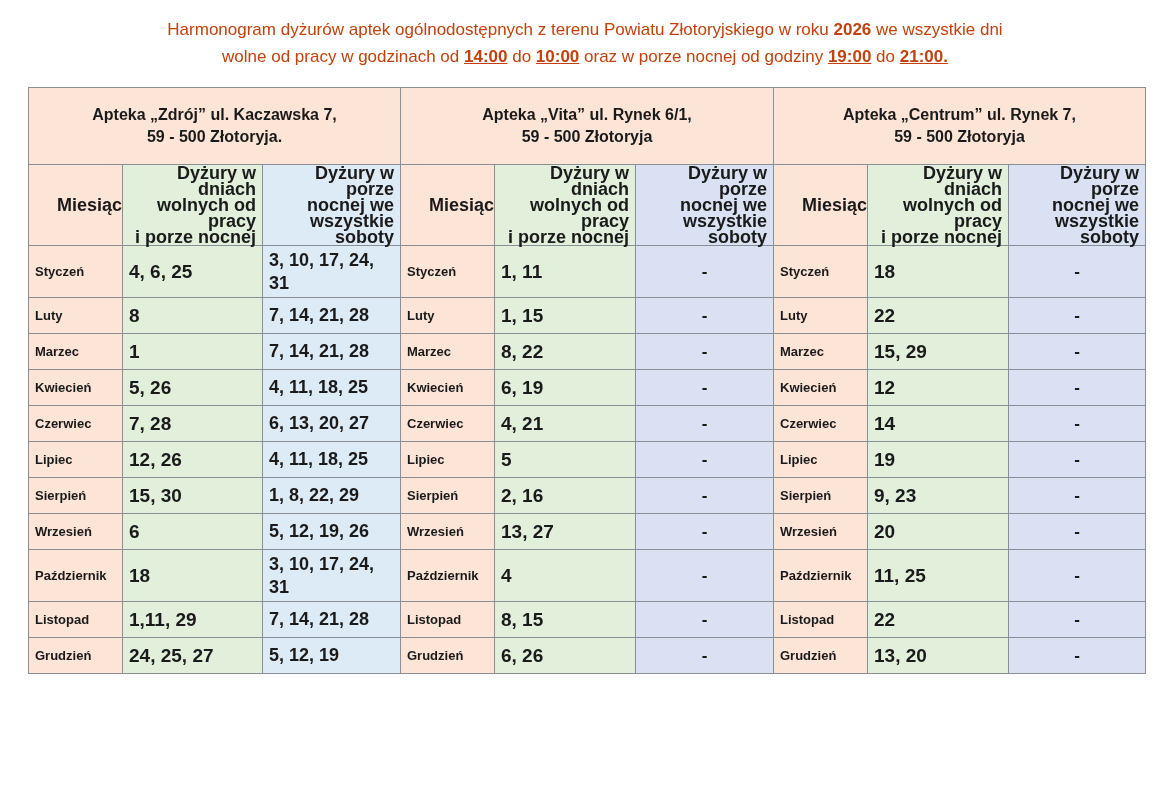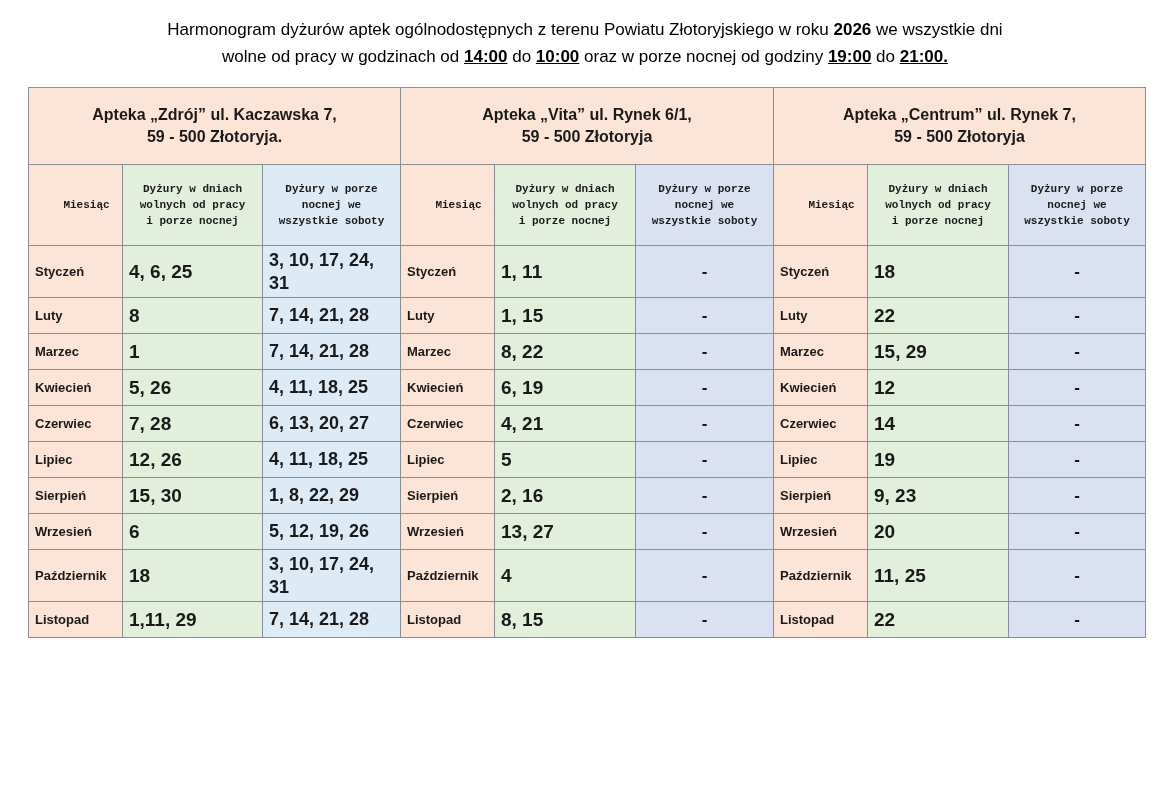--- a/index.html
+++ b/index.html
@@ -1,27 +1,27 @@
 <!DOCTYPE html>
 <html><head>
   <meta charset="utf-8">
   <style>
     html, body { margin: 0; padding: 0; background: #ffffff; }
     body { width: 1170px; height: 799px; position: relative; overflow: hidden;
       font-family: "Liberation Sans", "DejaVu Sans", sans-serif; color: #1a1a1a; }
     .title { position: absolute; left: 0; top: 16px; width: 1170px; text-align: center;
-      font-size: 17px; line-height: 27px; color: #000000; }
+      font-size: 17px; line-height: 27px; color: #c2410c; }
     .title b { font-weight: bold; }
     .title u { font-weight: bold; text-decoration: underline; }
     table.sched { position: absolute; left: 28px; top: 87px; width: 1117px;
       border-collapse: collapse; table-layout: fixed; }
     table.sched td, table.sched th { border: 1.5px solid #8a8f96; padding: 0 6px; }
     .ph { background: #fce4d6; text-align: center; font-weight: bold; font-size: 16px;
       line-height: 22px; height: 76px; padding: 0 8px; margin-top: 34px; }
-    .ch { font-weight: bold; font-size: 11px; line-height: 16px; text-align: center; height: 80px; font-family: Liberation Mono, monospace; }
+    .ch { font-weight: bold; font-size: 18px; line-height: 16px; text-align: right; height: 80px; }
     .ch.m { background: #fce4d6; padding-left: 28px; }
     .ch.g { background: #e2efda; }
     .ch.b1 { background: #ddebf7; }
     .ch.b2 { background: #d9e1f2; }
     .mon { background: #fce4d6; font-weight: bold; font-size: 13px; }
     .val { background: #e2efda; font-weight: bold; font-size: 19px; line-height: 23px; }
     .sat1 { background: #ddebf7; font-weight: bold; font-size: 18px; line-height: 23px; }
     .sat2 { background: #d9e1f2; font-weight: bold; font-size: 17px; text-align: center; }
     tr.r td { height: 35px; }
     tr.r.tall td { height: 51px; }
@@ -201,14 +201,25 @@
         <td class="mon">Listopad</td>
         <td class="val">1,11, 29</td>
         <td class="sat1">7, 14, 21, 28</td>
         <td class="mon">Listopad</td>
         <td class="val">8, 15</td>
         <td class="sat2">-</td>
         <td class="mon">Listopad</td>
         <td class="val">22</td>
         <td class="sat2">-</td>
       </tr>
+      <tr class="r">
+        <td class="mon">Grudzień</td>
+        <td class="val">24, 25, 27</td>
+        <td class="sat1">5, 12, 19</td>
+        <td class="mon">Grudzień</td>
+        <td class="val">6, 26</td>
+        <td class="sat2">-</td>
+        <td class="mon">Grudzień</td>
+        <td class="val">13, 20</td>
+        <td class="sat2">-</td>
+      </tr>
     </tbody>
 </table>
 
 </body></html>

